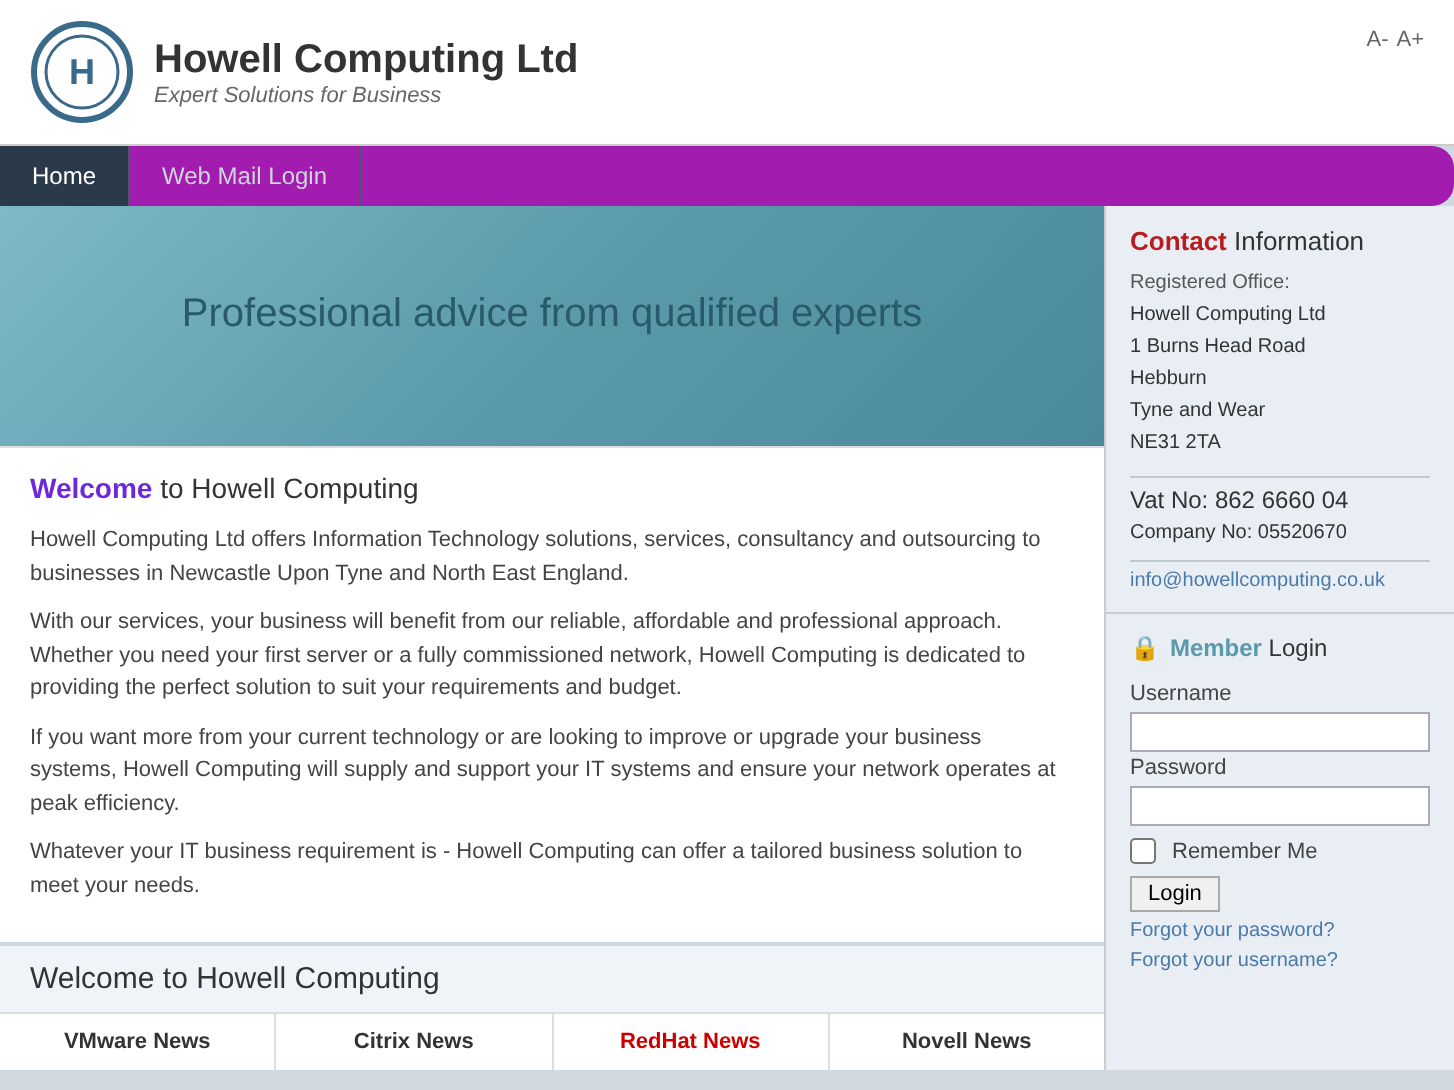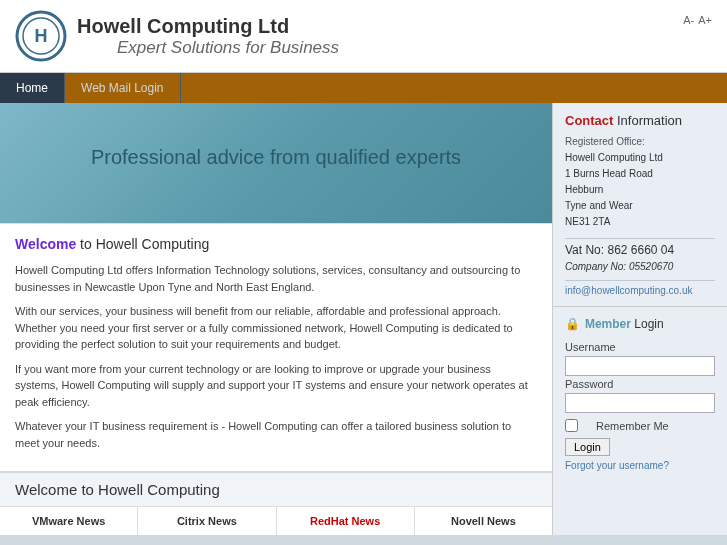--- a/index.html
+++ b/index.html
@@ -29,44 +29,44 @@
     #logo-icon {
       width: 52px;
       height: 52px;
     }
     #logo-text h1 {
       font-size: 20px;
       font-weight: bold;
       color: #333;
     }
     #logo-text p {
-      font-size: 17px;
+      font-size: 11px;
       color: #666;
       font-style: italic;
-      margin-left: 40px;
     }
     #font-size-controls {
       display: flex;
       gap: 4px;
       align-items: center;
       font-size: 11px;
       color: #666;
       align-self: flex-start;
       margin-top: 4px;
     }
     #font-size-controls span {
       cursor: pointer;
       color: #666;
     }
 
     
     #navbar {
-      background: #a16207;
+      background: #a21caf;
       padding: 0;
       display: flex;
+      border-radius: 11px;
     }
     .nav-item {
       padding: 8px 16px;
       color: #cdd5dd;
       cursor: pointer;
       font-size: 12px;
       border-right: 1px solid #4a5a6a;
     }
     .nav-item.active {
       background: #2a3a4a;
@@ -199,21 +199,20 @@
     }
     .contact-vat {
       font-size: 12px;
       color: #333;
       margin-bottom: 4px;
     }
     .contact-company {
       font-size: 10px;
       color: #333;
       margin-bottom: 8px;
-      font-style: italic;
     }
     .contact-email {
       font-size: 10px;
       color: #4a7aaa;
     }
 
     
     #member-login {
       background: #e8eef4;
       padding: 10px 12px;
@@ -240,21 +239,21 @@
       width: 100%;
       height: 20px;
       border: 1px solid #aab;
       background: #fff;
       font-size: 11px;
       padding: 2px 4px;
     }
     #remember-me-row {
       display: flex;
       align-items: center;
-      gap: 18px;
+      gap: 8px;
       margin-top: 6px;
       font-size: 11px;
       color: #444;
     }
     #login-btn-row {
       margin-top: 6px;
     }
     #login-btn {
       padding: 2px 8px;
       font-size: 11px;
@@ -364,17 +363,18 @@
       <input class="login-input" type="text" style="">
       <div class="login-label">Password</div>
       <input class="login-input" type="password" style="">
       <div id="remember-me-row">
         <input type="checkbox" style="">
         <span>Remember Me</span>
       </div>
       <div id="login-btn-row">
         <button id="login-btn">Login</button>
       </div>
+      <a class="forgot-link">Forgot your password?</a>
       <a class="forgot-link">Forgot your username?</a>
     </div>
 
   </div>
 </div>
 
 </body></html>

